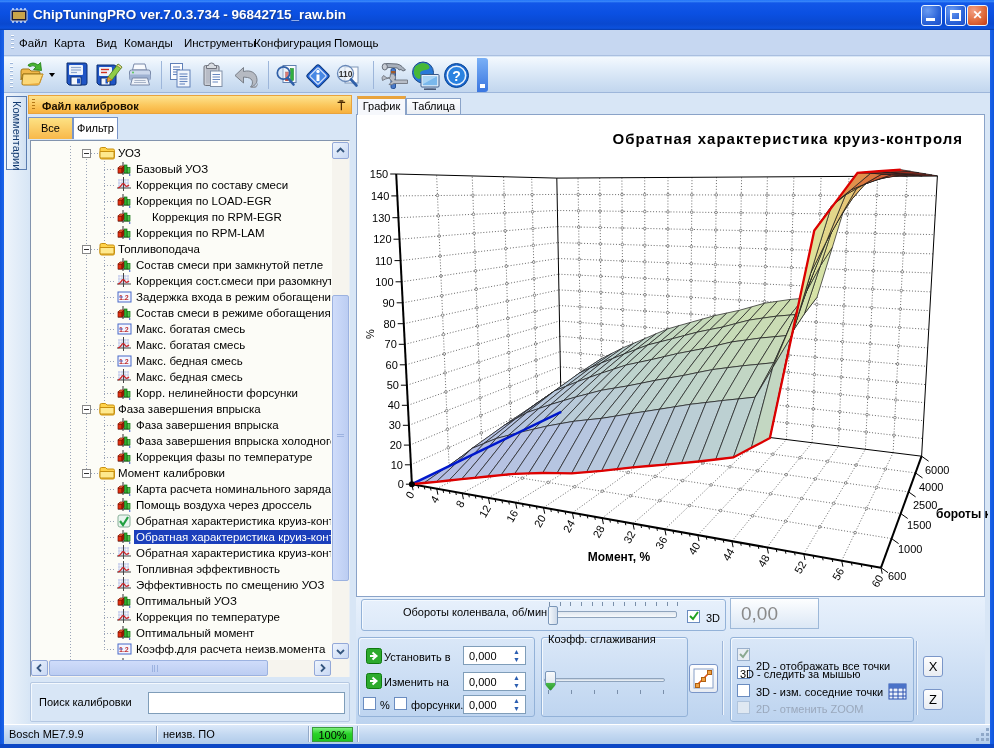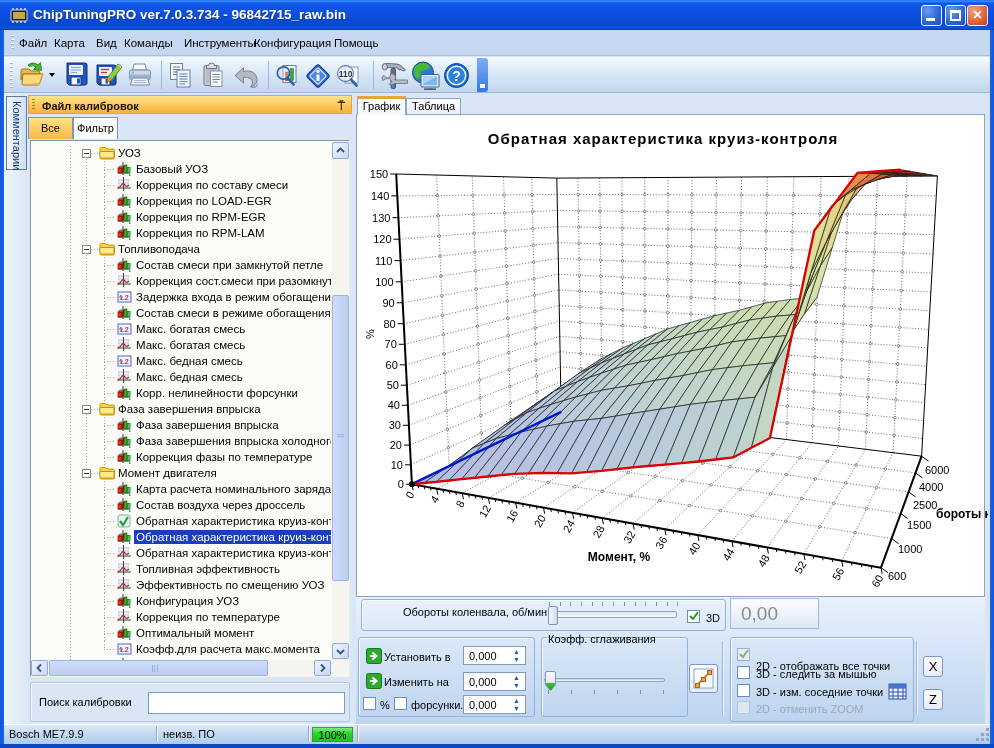--- a/index.html
+++ b/index.html
@@ -37,21 +37,21 @@
 
 #statusbar{left:4px;top:724px;width:986px;height:20px;background:linear-gradient(180deg,#dce9f9 0%,#c3d8f1 50%,#b0cbea 100%);border-top:1px solid #fff}
 .ssep{top:726px;width:2px;height:16px;border-left:1px solid #93a9c8;border-right:1px solid #f4f8fd}
 #progress{left:312px;top:727px;width:41px;height:15px;background:linear-gradient(180deg,#7df07d,#28d228 45%,#1fc41f);border:1px solid #3a9a3a;text-align:center;line-height:14px;font-size:11px}
 #grip2{left:976px;top:728px;width:14px;height:14px}
 
 .rtab{height:17px;border:1px solid #8aa3c8;line-height:15px;text-align:center;font-size:11px}
 #rtab1{left:357px;top:96px;width:49px;background:#f6f8fc;border-top:3px solid #e8a33d;border-bottom:none;height:19px;z-index:3}
 #rtab2{left:406px;top:98px;width:55px;background:linear-gradient(180deg,#fdfefe,#e9edf3);border-bottom:none}
 #rpage{left:356px;top:114px;width:629px;height:483px;background:#fff;border:1px solid #8aa3c8;border-top:1px solid #8aa3c8}
-#charttitle{left:363px;top:130px;width:600px;text-align:center;font-weight:bold;font-size:15px;letter-spacing:1px}
+#charttitle{left:363px;top:130px;width:600px;text-align:right;font-weight:bold;font-size:15px;letter-spacing:1px}
 
 #bpanel{left:356px;top:597px;width:629px;height:127px;background:linear-gradient(180deg,#e8f1fc,#bcd3ef)}
 .gbox{border:1px solid #93b2d8;border-radius:3px;box-shadow:inset 1px 1px 0 #f4f9fe}
 #g1{left:361px;top:599px;width:365px;height:32px}
 #v000{left:730px;top:598px;width:89px;height:31px;background:linear-gradient(180deg,#fdfeff,#dbe7f5);border:1px solid #9db8d8;color:#8a8a8a;font-size:19px;padding:4px 0 0 10px}
 #g2{left:358px;top:637px;width:177px;height:80px}
 #g3{left:541px;top:637px;width:147px;height:80px}
 #g4{left:730px;top:637px;width:184px;height:85px}
 .inp{width:63px;height:19px;background:#fff;border:1px solid #7f9db9;font-size:11px;padding:3px 0 0 5px}
 .spin{position:absolute;right:1px;top:1px;width:15px;height:15px;font-size:7px;color:#2a5db0;text-align:center;line-height:8px}
@@ -291,21 +291,21 @@
 <span class="abs ticon" style="left:86px;top:68px"><svg width="15" height="16" viewBox="0 0 15 16">
         <line x1="6" y1="1" x2="6" y2="14" stroke="#333"></line>
         <line x1="1" y1="12" x2="13" y2="12" stroke="#333"></line>
         <rect x="1" y="7" width="4" height="5" fill="#e03010" stroke="#801000" stroke-width="0.7"></rect>
         <path d="M1 7 l2-2 4 0 -2 2z" fill="#f07040" stroke="#801000" stroke-width="0.7"></path>
         <path d="M5 7 l2-2 0 5 -2 2z" fill="#a02000" stroke="#801000" stroke-width="0.7"></path>
         <rect x="7.5" y="4" width="2.5" height="8" fill="#30b030" stroke="#107010" stroke-width="0.7"></rect>
         <rect x="10.5" y="6.5" width="2.5" height="5.5" fill="#50c850" stroke="#107010" stroke-width="0.7"></rect>
         <path d="M12 13 l2 1 -2 1z" fill="#3050c0"></path>
       </svg></span>
-<span class="abs ttxt" style="left:105px;top:70px;white-space:nowrap">Коррекция по RPM-EGR</span>
+<span class="abs ttxt" style="left:121px;top:70px;white-space:nowrap">Коррекция по RPM-EGR</span>
 <span class="abs vdot" style="left:73px;top:84px;height:16px"></span>
 <span class="abs hdot" style="left:73px;top:92px;width:12px"></span>
 <span class="abs ticon" style="left:86px;top:84px"><svg width="15" height="16" viewBox="0 0 15 16">
         <line x1="6" y1="1" x2="6" y2="14" stroke="#333"></line>
         <line x1="1" y1="12" x2="13" y2="12" stroke="#333"></line>
         <rect x="1" y="7" width="4" height="5" fill="#e03010" stroke="#801000" stroke-width="0.7"></rect>
         <path d="M1 7 l2-2 4 0 -2 2z" fill="#f07040" stroke="#801000" stroke-width="0.7"></path>
         <path d="M5 7 l2-2 0 5 -2 2z" fill="#a02000" stroke="#801000" stroke-width="0.7"></path>
         <rect x="7.5" y="4" width="2.5" height="8" fill="#30b030" stroke="#107010" stroke-width="0.7"></rect>
         <rect x="10.5" y="6.5" width="2.5" height="5.5" fill="#50c850" stroke="#107010" stroke-width="0.7"></rect>
@@ -484,21 +484,21 @@
       </svg></span>
 <span class="abs ttxt" style="left:105px;top:310px;white-space:nowrap">Коррекция фазы по температуре</span>
 <div class="abs minus" style="left:51px;top:328px">
       <span></span>
     </div>
 <span class="abs hdot" style="left:60px;top:332px;width:7px"></span>
 <span class="abs ticon" style="left:68px;top:325px"><svg width="16" height="14" viewBox="0 0 16 14">
         <path d="M1 3 q0-1.5 1.5-1.5 h4 l1.5 1.5 h6 q1.5 0 1.5 1.5 v7 q0 1.5 -1.5 1.5 h-11.5 q-1.5 0 -1.5-1.5 z" fill="#ffd24a" stroke="#c89010"></path>
         <path d="M1 5.5 h14 v5 q0 1.5 -1.5 1.5 h-11 q-1.5 0 -1.5-1.5 z" fill="#fee98e" stroke="#c89010"></path>
       </svg></span>
-<span class="abs ttxt" style="left:87px;top:326px">Момент двигателя</span>
+<span class="abs ttxt" style="left:87px;top:326px">Момент калибровки</span>
 <span class="abs vdot" style="left:73px;top:340px;height:16px"></span>
 <span class="abs hdot" style="left:73px;top:348px;width:12px"></span>
 <span class="abs ticon" style="left:86px;top:340px"><svg width="15" height="16" viewBox="0 0 15 16">
         <line x1="6" y1="1" x2="6" y2="14" stroke="#333"></line>
         <line x1="1" y1="12" x2="13" y2="12" stroke="#333"></line>
         <rect x="1" y="7" width="4" height="5" fill="#e03010" stroke="#801000" stroke-width="0.7"></rect>
         <path d="M1 7 l2-2 4 0 -2 2z" fill="#f07040" stroke="#801000" stroke-width="0.7"></path>
         <path d="M5 7 l2-2 0 5 -2 2z" fill="#a02000" stroke="#801000" stroke-width="0.7"></path>
         <rect x="7.5" y="4" width="2.5" height="8" fill="#30b030" stroke="#107010" stroke-width="0.7"></rect>
         <rect x="10.5" y="6.5" width="2.5" height="5.5" fill="#50c850" stroke="#107010" stroke-width="0.7"></rect>
@@ -510,21 +510,21 @@
 <span class="abs ticon" style="left:86px;top:356px"><svg width="15" height="16" viewBox="0 0 15 16">
         <line x1="6" y1="1" x2="6" y2="14" stroke="#333"></line>
         <line x1="1" y1="12" x2="13" y2="12" stroke="#333"></line>
         <rect x="1" y="7" width="4" height="5" fill="#e03010" stroke="#801000" stroke-width="0.7"></rect>
         <path d="M1 7 l2-2 4 0 -2 2z" fill="#f07040" stroke="#801000" stroke-width="0.7"></path>
         <path d="M5 7 l2-2 0 5 -2 2z" fill="#a02000" stroke="#801000" stroke-width="0.7"></path>
         <rect x="7.5" y="4" width="2.5" height="8" fill="#30b030" stroke="#107010" stroke-width="0.7"></rect>
         <rect x="10.5" y="6.5" width="2.5" height="5.5" fill="#50c850" stroke="#107010" stroke-width="0.7"></rect>
         <path d="M12 13 l2 1 -2 1z" fill="#3050c0"></path>
       </svg></span>
-<span class="abs ttxt" style="left:105px;top:358px;white-space:nowrap">Состав воздуха через дроссель</span>
+<span class="abs ttxt" style="left:105px;top:358px;white-space:nowrap">Помощь воздуха через дроссель</span>
 <span class="abs vdot" style="left:73px;top:372px;height:16px"></span>
 <span class="abs hdot" style="left:73px;top:380px;width:12px"></span>
 <span class="abs ticon" style="left:86px;top:372px"><svg width="15" height="16" viewBox="0 0 15 16">
         <rect x="1" y="2" width="12" height="12" rx="2" fill="#e8f4ee" stroke="#88b098"></rect>
         <path d="M3 8 l3 4 5-8" fill="none" stroke="#20a040" stroke-width="2.2"></path>
       </svg></span>
 <span class="abs ttxt" style="left:105px;top:374px;white-space:nowrap">Обратная характеристика круиз-контр</span>
 <span class="abs vdot" style="left:73px;top:388px;height:16px"></span>
 <span class="abs hdot" style="left:73px;top:396px;width:12px"></span>
 <span class="abs ticon" style="left:86px;top:388px"><svg width="15" height="16" viewBox="0 0 15 16">
@@ -594,21 +594,21 @@
 <span class="abs ticon" style="left:86px;top:452px"><svg width="15" height="16" viewBox="0 0 15 16">
         <line x1="6" y1="1" x2="6" y2="14" stroke="#333"></line>
         <line x1="1" y1="12" x2="13" y2="12" stroke="#333"></line>
         <rect x="1" y="7" width="4" height="5" fill="#e03010" stroke="#801000" stroke-width="0.7"></rect>
         <path d="M1 7 l2-2 4 0 -2 2z" fill="#f07040" stroke="#801000" stroke-width="0.7"></path>
         <path d="M5 7 l2-2 0 5 -2 2z" fill="#a02000" stroke="#801000" stroke-width="0.7"></path>
         <rect x="7.5" y="4" width="2.5" height="8" fill="#30b030" stroke="#107010" stroke-width="0.7"></rect>
         <rect x="10.5" y="6.5" width="2.5" height="5.5" fill="#50c850" stroke="#107010" stroke-width="0.7"></rect>
         <path d="M12 13 l2 1 -2 1z" fill="#3050c0"></path>
       </svg></span>
-<span class="abs ttxt" style="left:105px;top:454px;white-space:nowrap">Конфигурация УОЗ</span>
+<span class="abs ttxt" style="left:105px;top:454px;white-space:nowrap">Оптимальный УОЗ</span>
 <span class="abs vdot" style="left:73px;top:468px;height:16px"></span>
 <span class="abs hdot" style="left:73px;top:476px;width:12px"></span>
 <span class="abs ticon" style="left:86px;top:468px"><svg width="15" height="16" viewBox="0 0 15 16">
         <g stroke="#b8c0ea" stroke-width="0.8">
           <line x1="2" y1="2" x2="2" y2="11"></line>
           <line x1="5" y1="2" x2="5" y2="11"></line>
           <line x1="8" y1="2" x2="8" y2="11"></line>
           <line x1="11" y1="2" x2="11" y2="11"></line>
           <line x1="1" y1="3" x2="12" y2="3"></line>
           <line x1="1" y1="6" x2="12" y2="6"></line>
@@ -632,21 +632,21 @@
         <path d="M12 13 l2 1 -2 1z" fill="#3050c0"></path>
       </svg></span>
 <span class="abs ttxt" style="left:105px;top:486px;white-space:nowrap">Оптимальный момент</span>
 <span class="abs vdot" style="left:73px;top:500px;height:9px"></span>
 <span class="abs hdot" style="left:73px;top:508px;width:12px"></span>
 <span class="abs ticon" style="left:86px;top:500px"><svg width="15" height="16" viewBox="0 0 15 16">
         <rect x="1" y="3" width="13" height="10" fill="#f4f6ff" stroke="#4868c8"></rect>
         <text x="2" y="11" font-size="7" font-weight="bold" fill="#c03030" font-family="Liberation Sans">1.2</text>
         <line x1="2" y1="8" x2="6" y2="8" stroke="#3050c0" stroke-width="0.8"></line>
       </svg></span>
-<span class="abs ttxt" style="left:105px;top:502px;white-space:nowrap">Коэфф.для расчета макс.момента</span>
+<span class="abs ttxt" style="left:105px;top:502px;white-space:nowrap">Коэфф.для расчета неизв.момента</span>
 <span class="abs ticon" style="left:86px;top:516px"><svg width="15" height="16" viewBox="0 0 15 16">
         <line x1="6" y1="1" x2="6" y2="14" stroke="#333"></line>
         <line x1="1" y1="12" x2="13" y2="12" stroke="#333"></line>
         <rect x="1" y="7" width="4" height="5" fill="#e03010" stroke="#801000" stroke-width="0.7"></rect>
         <path d="M1 7 l2-2 4 0 -2 2z" fill="#f07040" stroke="#801000" stroke-width="0.7"></path>
         <path d="M5 7 l2-2 0 5 -2 2z" fill="#a02000" stroke="#801000" stroke-width="0.7"></path>
         <rect x="7.5" y="4" width="2.5" height="8" fill="#30b030" stroke="#107010" stroke-width="0.7"></rect>
         <rect x="10.5" y="6.5" width="2.5" height="5.5" fill="#50c850" stroke="#107010" stroke-width="0.7"></rect>
         <path d="M12 13 l2 1 -2 1z" fill="#3050c0"></path>
       </svg></span>
@@ -1409,21 +1409,21 @@
       <rect x="5.5" y="18.5" width="4" height="4" fill="#f0a040" stroke="#b06010"></rect>
       <rect x="11.5" y="12.5" width="4" height="4" fill="#f0a040" stroke="#b06010"></rect>
       <rect x="17.5" y="5.5" width="4" height="4" fill="#f0a040" stroke="#b06010"></rect>
     </svg></div>
 <div class="abs gbox" id="g4"></div>
 <div class="abs cb" style="left:737px;top:648px;background:#e8edf3;border-color:#9ab0cc"><svg width="11" height="11" viewBox="0 0 11 11">
       <path d="M2 5 l3 3 5-7" fill="none" stroke="#8aa890" stroke-width="2"></path>
     </svg></div>
 <span class="abs" style="left:756px;top:660px">2D - отображать все точки</span>
 <div class="abs cb" style="left:737px;top:666px"></div>
-<span class="abs" style="left:756px;top:668px">3D - следить за мышью</span>
+<span class="abs" style="left:740px;top:668px">3D - следить за мышью</span>
 <div class="abs cb" style="left:737px;top:684px"></div>
 <span class="abs" style="left:756px;top:686px">3D - изм. соседние точки</span>
 <svg class="abs" style="left:888px;top:683px" width="19" height="18" viewBox="0 0 19 18">
     <rect x="1" y="1" width="17" height="15" fill="#eef3fb" stroke="#2a50b0"></rect>
     <g stroke="#2a50b0" stroke-width="1">
       <line x1="1" y1="5" x2="18" y2="5"></line>
       <line x1="1" y1="9" x2="18" y2="9"></line>
       <line x1="1" y1="13" x2="18" y2="13"></line>
       <line x1="5" y1="1" x2="5" y2="16"></line>
       <line x1="10" y1="1" x2="10" y2="16"></line>

